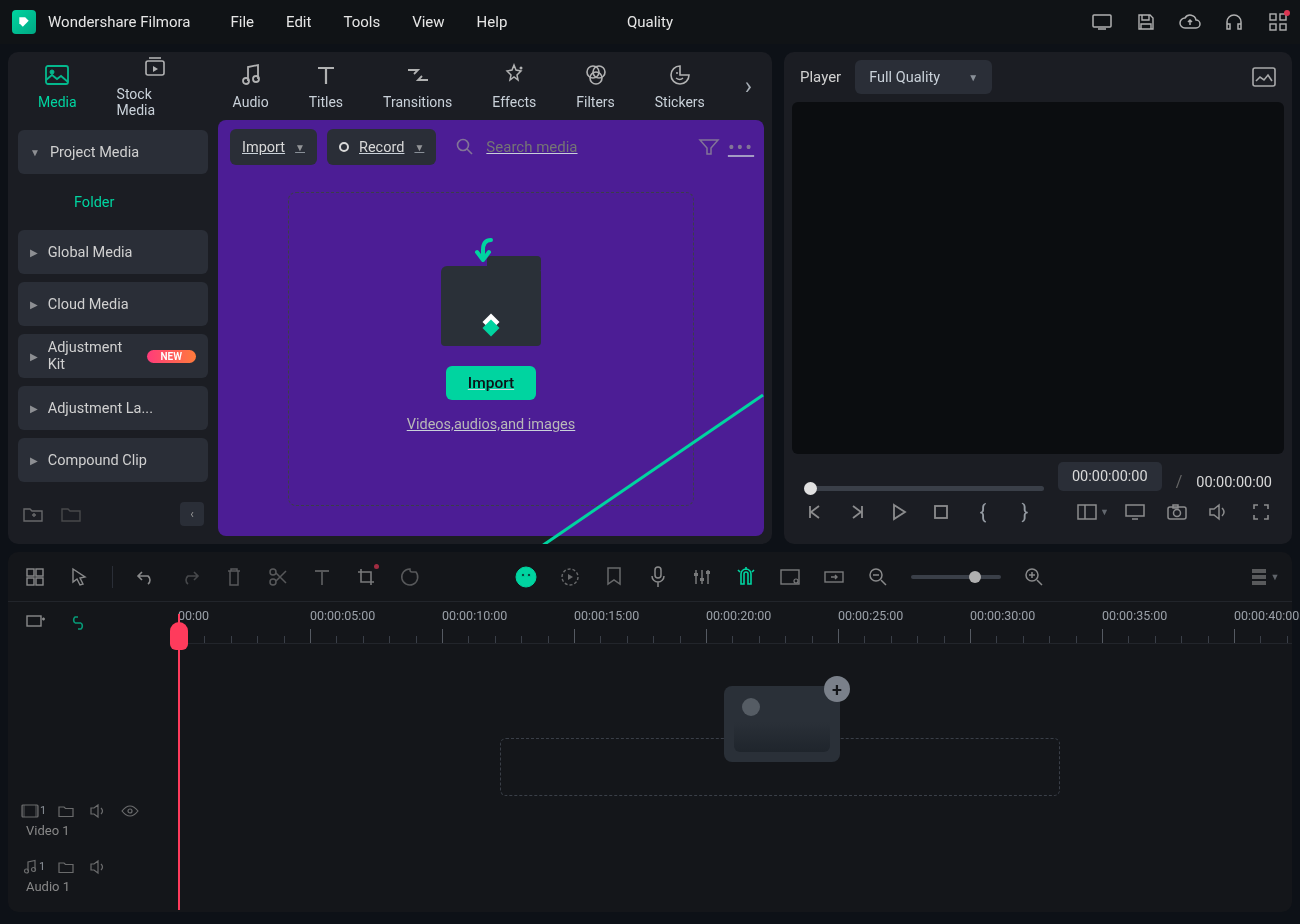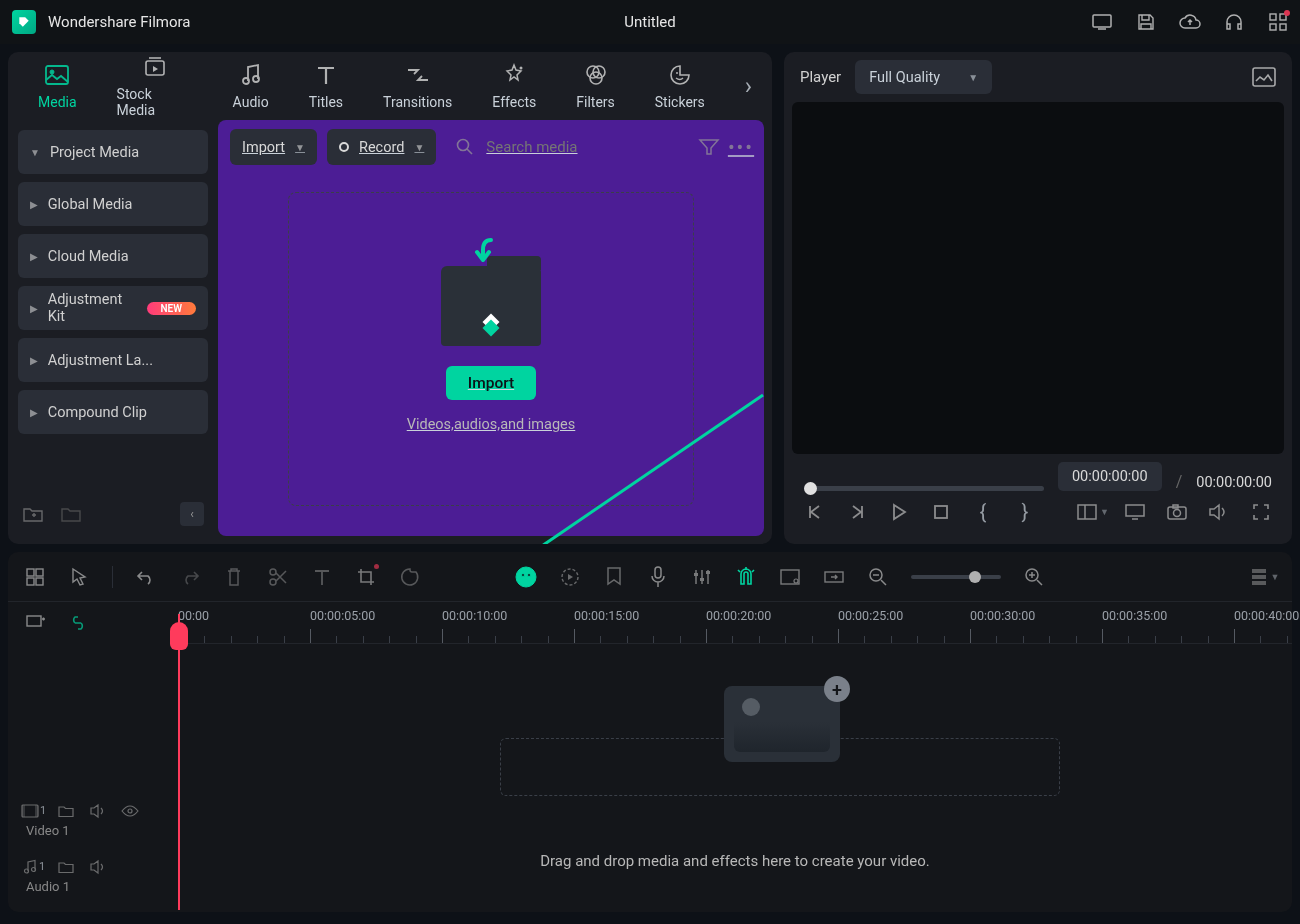--- a/index.html
+++ b/index.html
@@ -100,21 +100,28 @@
 </head>
 <body>
 
 <div class="titlebar">
   <div class="logo">
     <svg viewBox="0 0 24 24">
         <path d="M4 4 L14 4 L20 10 L10 20 L4 14 Z" fill="white"></path>
       </svg>
   </div>
   <div class="app-name">Wondershare Filmora</div>
-  <div class="doc-title">Untitled</div>
+  <div class="menus">
+    <div class="menu-item">File</div>
+    <div class="menu-item">Edit</div>
+    <div class="menu-item">Tools</div>
+    <div class="menu-item">View</div>
+    <div class="menu-item">Help</div>
+  </div>
+  <div class="doc-title">Quality</div>
   <div class="right-icons">
     <div class="ico">
         <svg width="20" height="16" viewBox="0 0 20 16">
           <rect x="1" y="1" width="18" height="12" rx="1" fill="none" stroke="#ccc" stroke-width="1.5"></rect>
           <line x1="6" y1="15" x2="14" y2="15" stroke="#ccc" stroke-width="1.5"></line>
         </svg>
       </div>
     <div class="ico">
         <svg width="18" height="18" viewBox="0 0 18 18">
           <path d="M2 2 h11 l3 3 v11 h-14 z M5 2 v5 h7 v-5 M4 11 h10 v5 h-10 z" fill="none" stroke="#ccc" stroke-width="1.4"></path>
@@ -222,20 +229,23 @@
           </div>
         <div class="tlabel">Stickers</div>
       </div>
       <div class="tab-more">›</div>
     </div>
     <div class="left-body">
       <div class="sidebar">
         <div class="side-item">
             <span class="chev">▼</span>
             <span>Project Media</span>
+          </div>
+        <div class="side-sub">
+            <span>Folder</span>
           </div>
         <div class="side-item">
             <span class="chev">▶</span>
             <span>Global Media</span>
           </div>
         <div class="side-item">
             <span class="chev">▶</span>
             <span>Cloud Media</span>
           </div>
         <div class="side-item">
@@ -654,17 +664,16 @@
         </div>
         <div class="tr-label">Audio 1</div>
       </div>
     </div>
     <div class="track-area">
       <div class="drop-track"></div>
       <div class="media-placeholder">
         <div class="media-circle"></div>
         <div class="add-badge">+</div>
       </div>
-      <div class="drop-hint">Drag and drop media and effects here to create your video.</div>
     </div>
   </div>
 </div>
 <div class="playhead"></div>
 
 </body></html>

